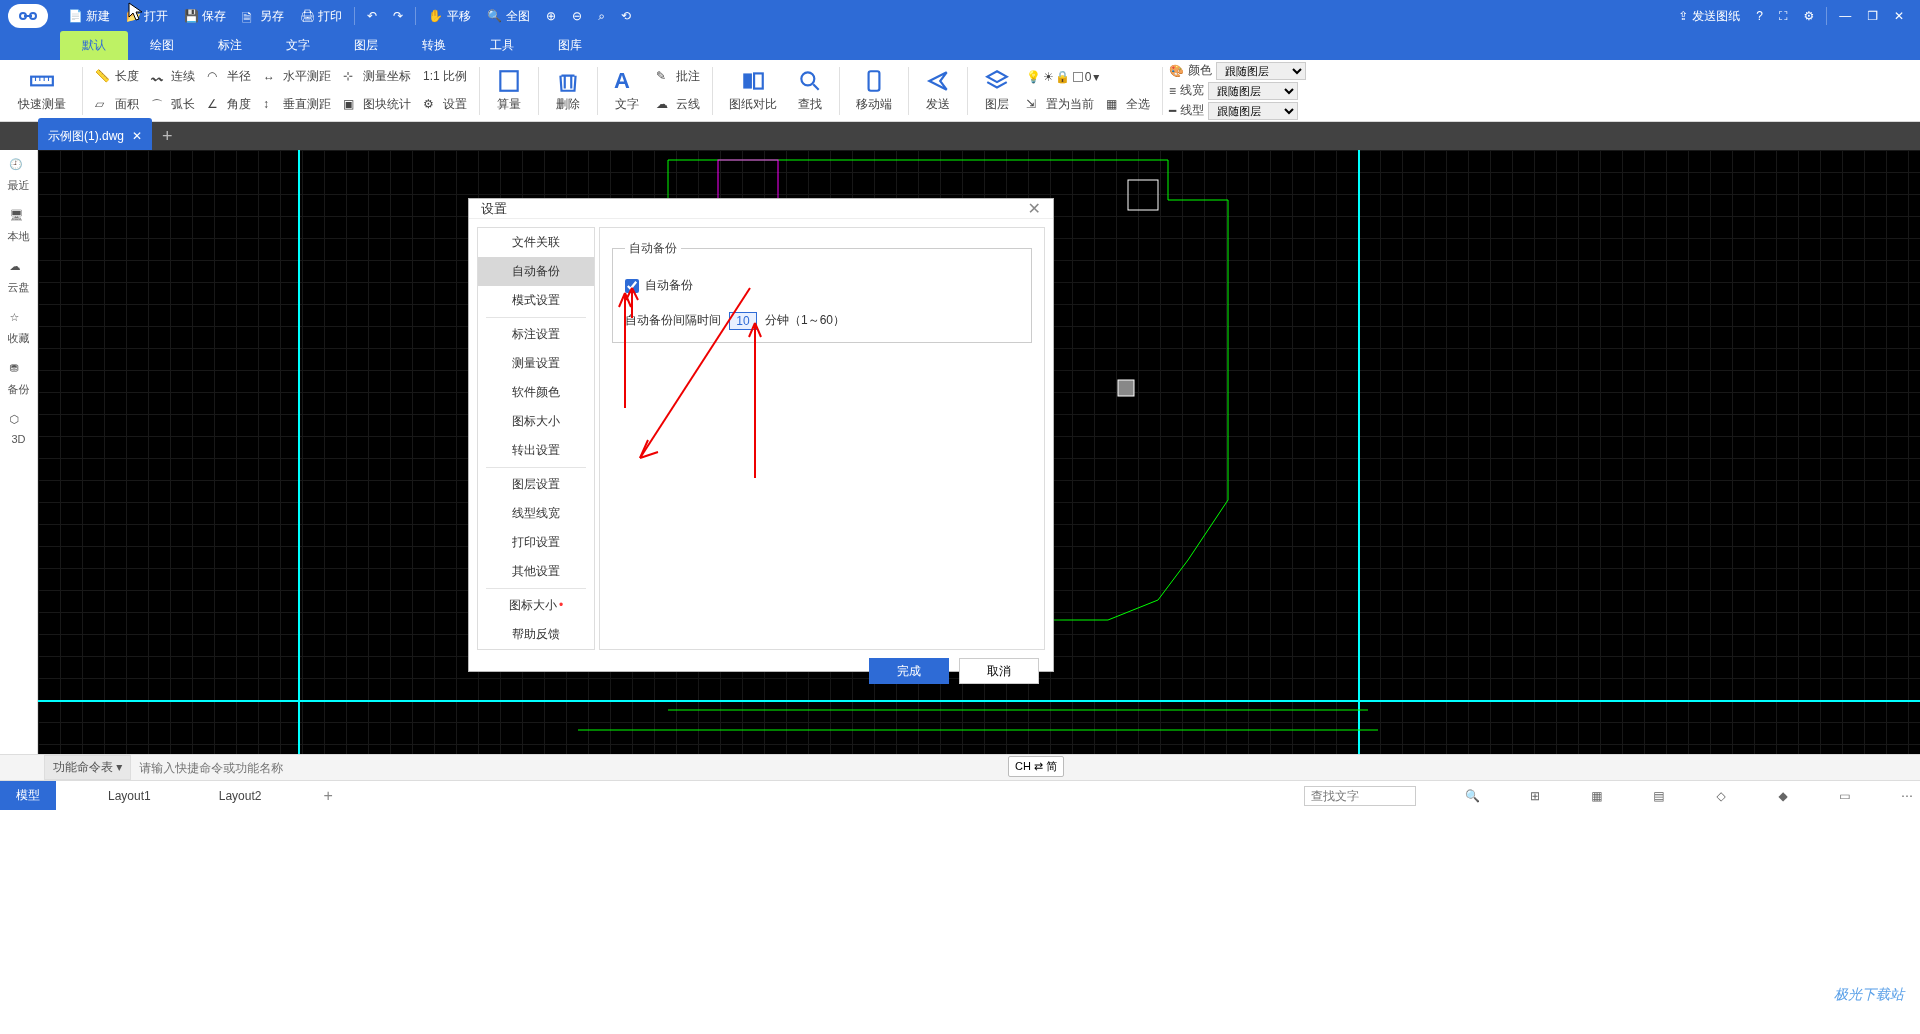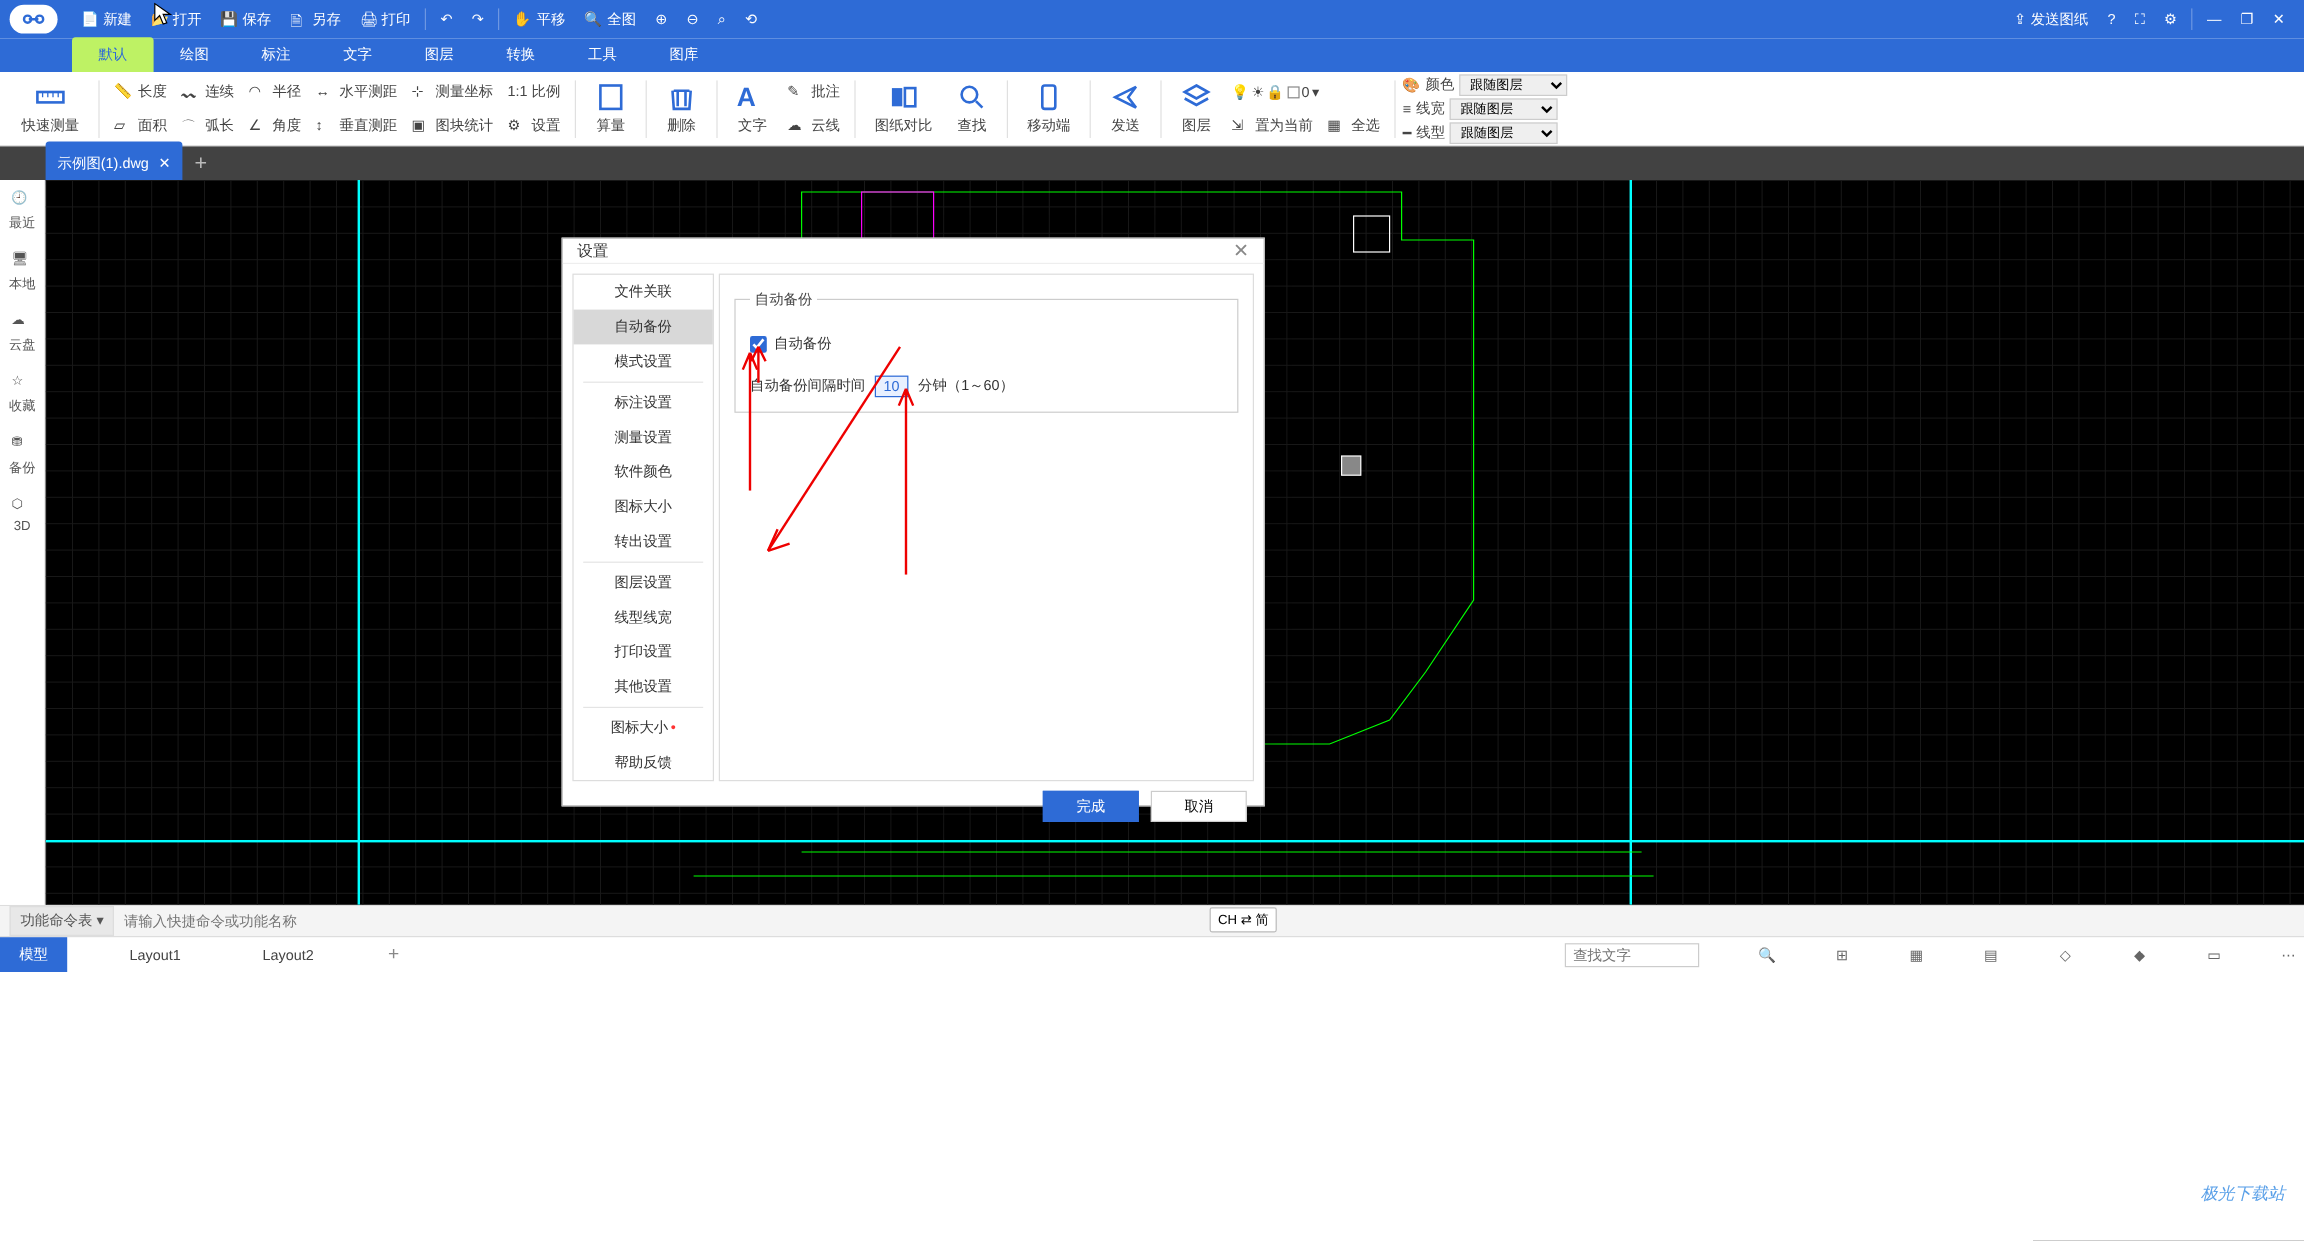--- a/index.html
+++ b/index.html
@@ -67,21 +67,21 @@
 .dialog .inprow { display: flex; align-items: flex-start; gap: 8px; font-size: 12px; color: #333; }
 .dialog .inprow input[type=text] { width: 28px; border: 1px solid #2e6bd6; text-align: center; font-size: 12px; padding: 1px; color: #2e6bd6; background: #e8f0ff; }
 .dialog .dfoot { height: 42px; display: flex; align-items: center; justify-content: flex-end; gap: 10px; padding: 0 14px; }
 .dialog .dfoot button { width: 80px; height: 26px; font-size: 12px; border: 1px solid #ccc; background: #fff; cursor: pointer; }
 .dialog .dfoot button.primary { background: #2e6bd6; color: #fff; border-color: #2e6bd6; }
 
 .arrow { position: absolute; pointer-events: none; }
 
 
 .cmdbar { height: 26px; background: #f4f4f4; border-top: 1px solid #ddd; display: flex; align-items: center; font-size: 12px; color: #555; padding: 0 8px; gap: 8px; }
-.cmdbar .cmdlabel { background: #e8e8e8; padding: 3px 8px; border: 1px solid #ddd; }
+.cmdbar .cmdlabel { background: #e8e8e8; padding: 3px 8px; border: 1px solid #ddd; margin-left: 36px; }
 .cmdbar input { flex: 1; border: none; background: transparent; font-size: 12px; color: #888; outline: none; }
 
 
 .bottom { height: 30px; background: #fff; border-top: 1px solid #ddd; display: flex; align-items: center; font-size: 12px; gap: 36px; }
 .bottom .btab { padding: 6px 16px; cursor: pointer; color: #444; }
 .bottom .btab.active { background: #2e6bd6; color: #fff; }
 .bottom .plus { padding: 0 10px; color: #888; cursor: pointer; font-size: 16px; }
 .bottom .bspacer { flex: 1; }
 .bottom .search { border: 1px solid #ccc; padding: 2px 6px; font-size: 12px; width: 112px; margin-right: 8px; }
 .bottom .bicon { width: 18px; height: 18px; margin: 0 4px; cursor: pointer; color: #666; display: flex; align-items: center; justify-content: center; }

